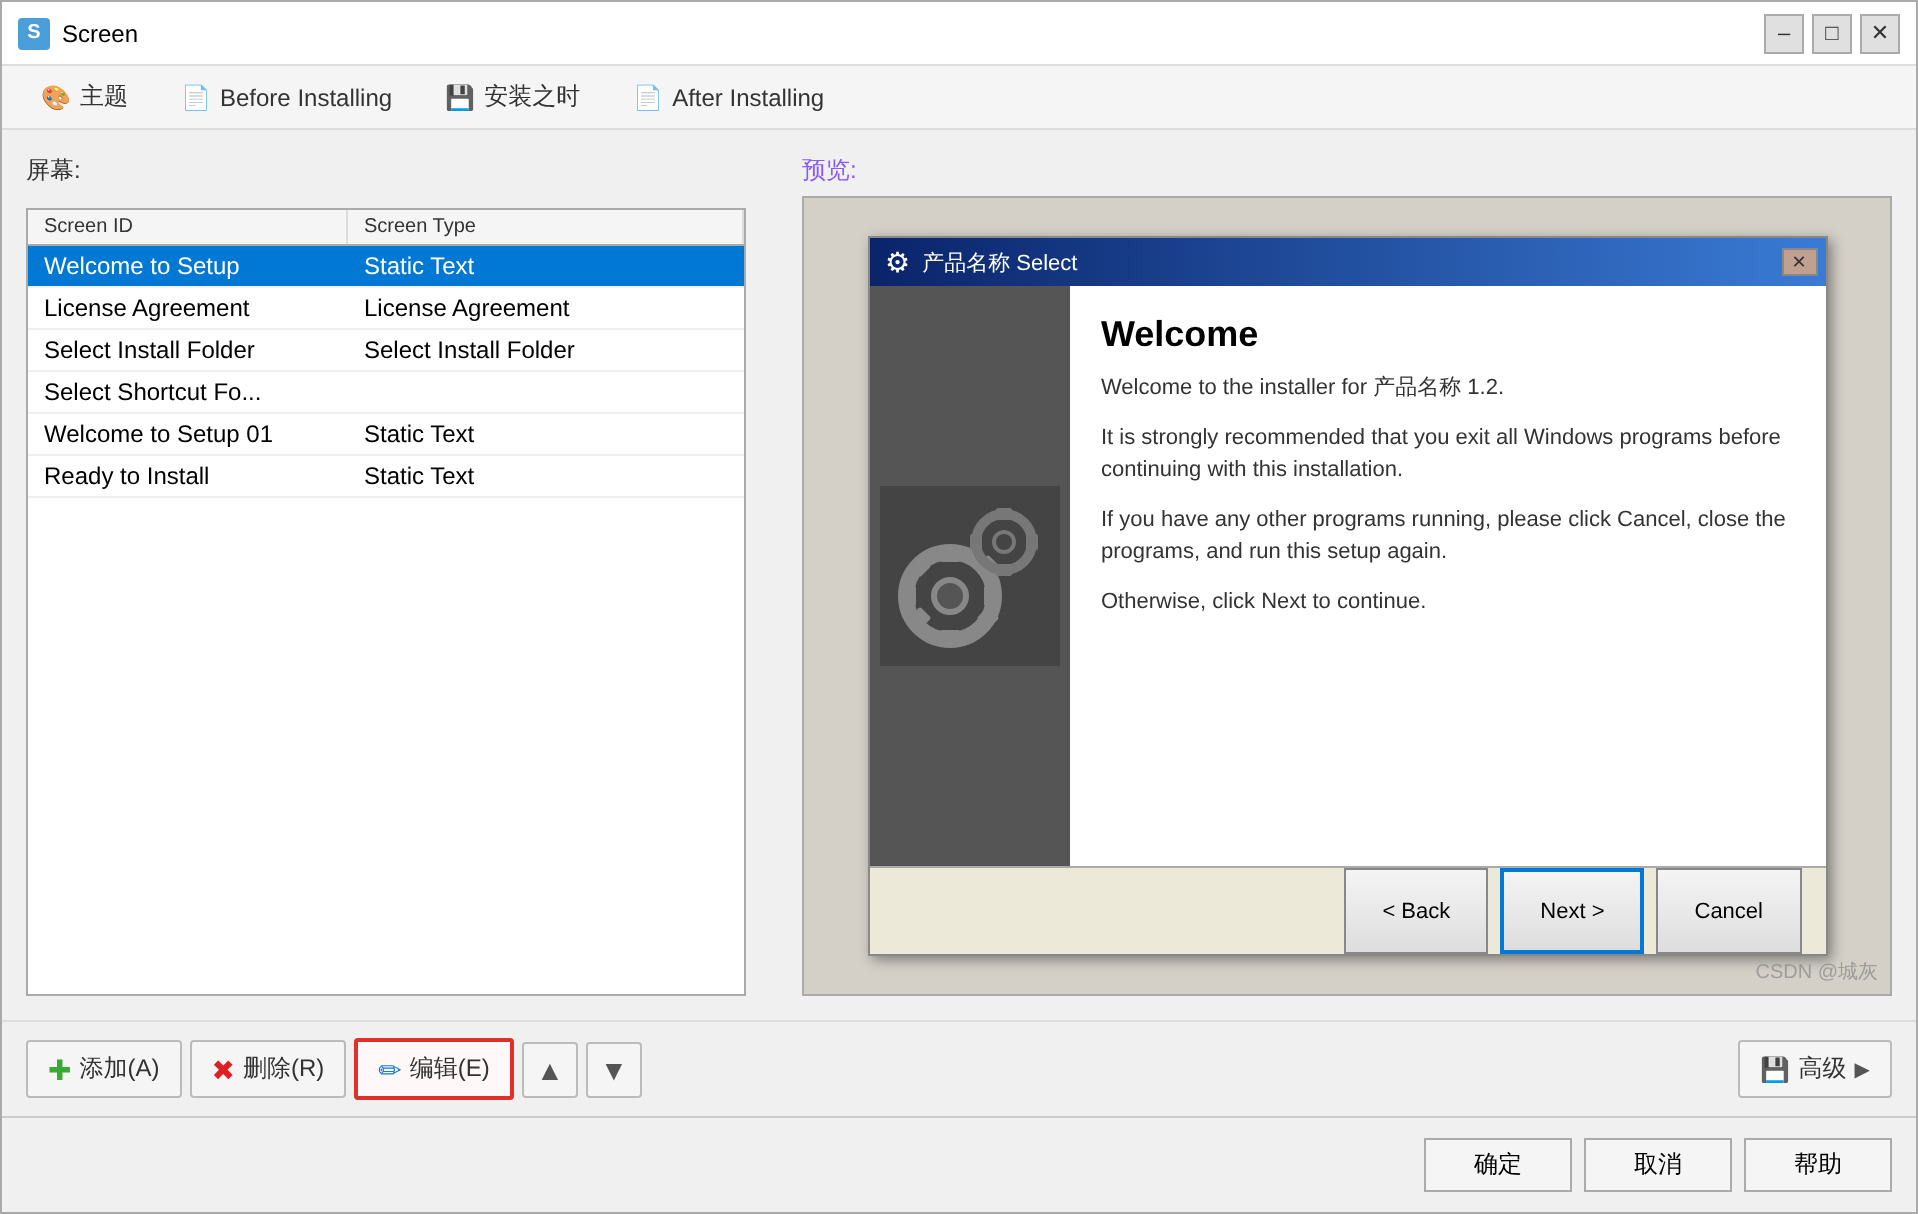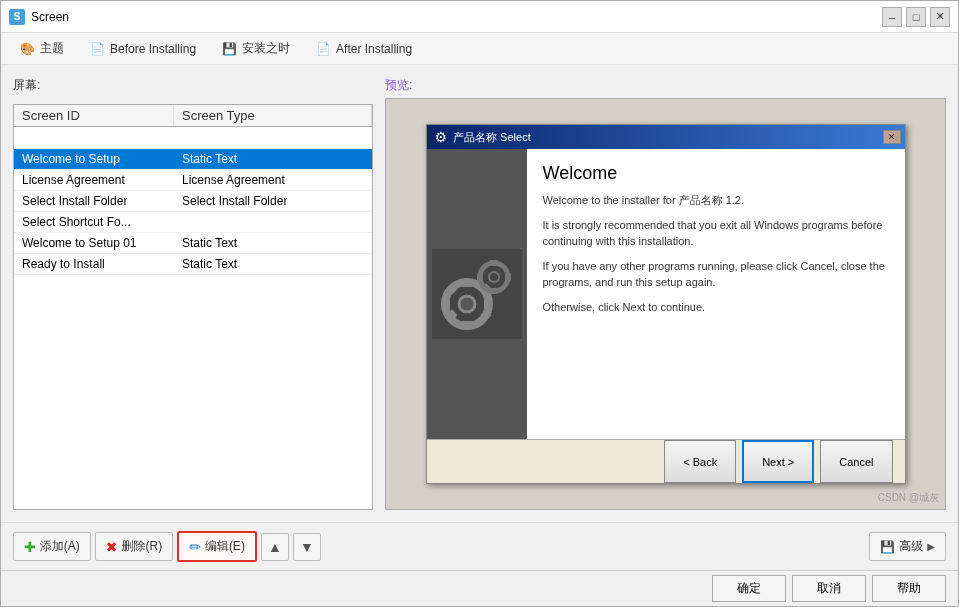--- a/index.html
+++ b/index.html
@@ -84,21 +84,21 @@
     }
     .toolbar-tab .tab-icon {
       width: 16px; height: 16px;
       display: inline-flex; align-items: center; justify-content: center;
     }
 
     .main-content {
       display: flex;
       flex: 1;
       padding: 12px;
-      gap: 12px;
+      gap: 28px;
       overflow: hidden;
     }
 
     .left-panel {
       width: 360px;
       display: flex;
       flex-direction: column;
       gap: 8px;
     }
     .panel-label {
@@ -109,38 +109,38 @@
     .screen-table {
       flex: 1;
       border: 1px solid #aaa;
       background: #fff;
       overflow-y: auto;
     }
     .table-header {
       display: flex;
       background: #f5f5f5;
       border-bottom: 1px solid #aaa;
-      font-size: 13px;
+      font-size: 10px;
       color: #333;
     }
     .table-header .col {
       padding: 3px 8px;
       font-weight: normal;
       border-right: 1px solid #ddd;
     }
     .col-screen-id { width: 160px; }
     .col-screen-type { flex: 1; }
 
     .table-row {
       display: flex;
       font-size: 12px;
       cursor: pointer;
       border-bottom: 1px solid #f0f0f0;
     }
-    .table-row.selected { background: #0078d4; color: white; margin-top: 22px; }
+    .table-row.selected { background: #0078d4; color: white; }
     .table-row .cell {
       padding: 3px 8px;
     }
     .cell-screen-id { width: 160px; }
     .cell-screen-type { flex: 1; }
 
     .right-panel {
       flex: 1;
       display: flex;
       flex-direction: column;
@@ -205,21 +205,21 @@
       width: 90px; height: 90px;
     }
     .installer-text-area {
       flex: 1;
       padding: 14px 16px;
       background: #fff;
       overflow: auto;
     }
     .installer-text-area h2 {
       font-size: 18px;
-      font-weight: normal;
+      font-weight: bold;
       margin-bottom: 8px;
       color: #000;
     }
     .installer-text-area p {
       font-size: 11px;
       line-height: 1.5;
       color: #333;
       margin-bottom: 8px;
     }
     .installer-footer {
@@ -301,21 +301,21 @@
       font-size: 12px;
       color: #333;
       border-radius: 2px;
     }
     .advanced-chevron {
       font-size: 10px;
       color: #555;
     }
 
     .status-bar {
-      height: 36px;
+      height: 48px;
       background: #f0f0f0;
       border-top: 1px solid #ccc;
       display: flex;
       align-items: center;
       justify-content: flex-end;
       padding: 0 12px;
       gap: 6px;
     }
     .status-btn {
       padding: 4px 24px;

